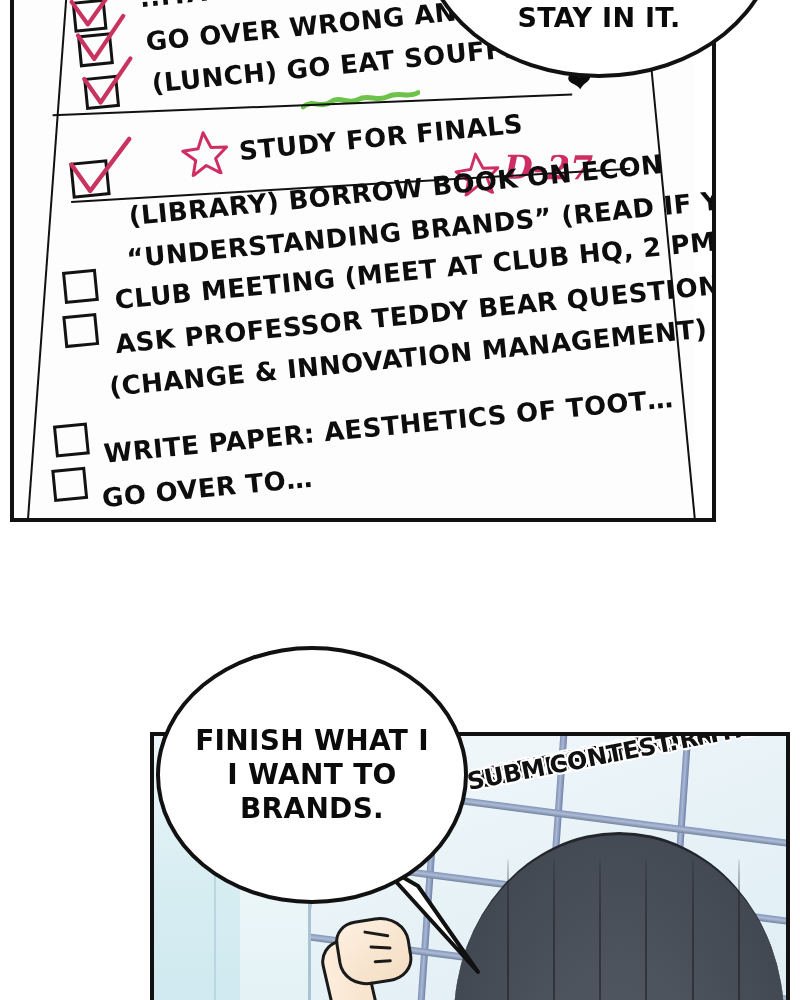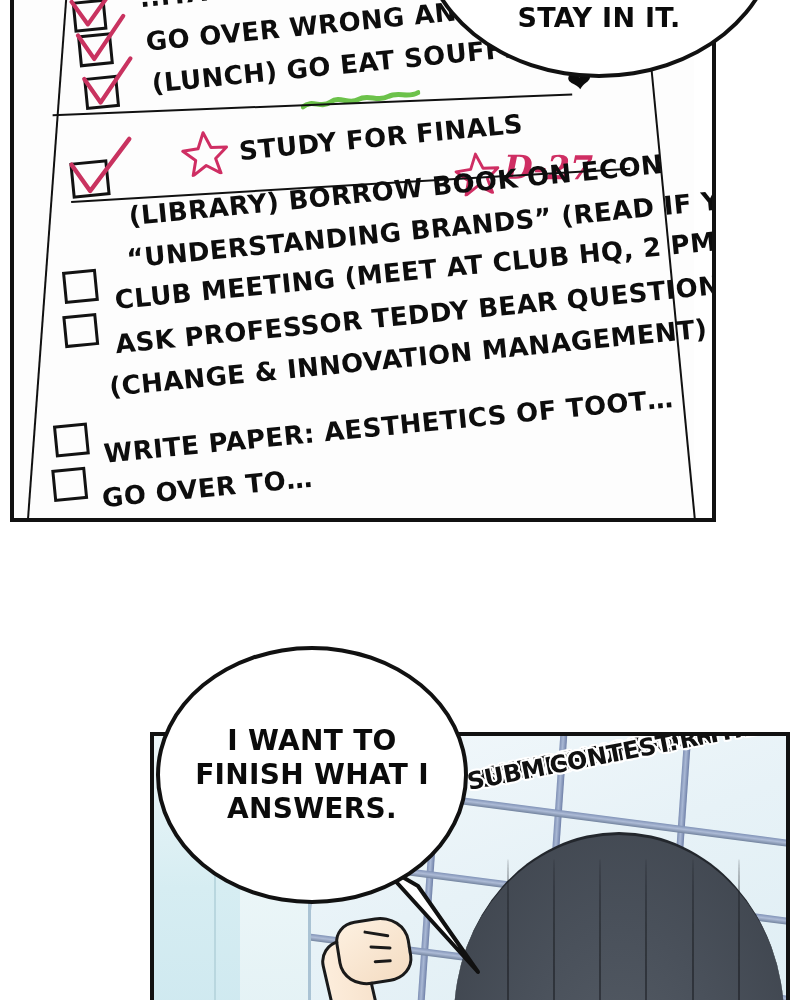--- a/index.html
+++ b/index.html
@@ -262,19 +262,19 @@
       <div class="fist-crease" style="left:32px; top:40px; width:18px; transform:rotate(6deg);"></div>
     </div>
 
     <svg style="position:absolute; left:220px; top:124px; z-index:8;" width="130" height="130" viewBox="0 0 130 130">
       <path d="M6 4 L104 112 L44 26 Z" fill="#fff" stroke="#111" stroke-width="4" stroke-linejoin="round"></path>
     </svg>
   </div>
 
   <div class="bubble" id="bubble-finish">
     <div>
+      <div class="bubble-text">FINISH WHAT I</div>
       <div class="bubble-text">I WANT TO</div>
-      <div class="bubble-text">FINISH WHAT I</div>
-      <div class="bubble-text">ANSWERS.</div>
+      <div class="bubble-text">BRANDS.</div>
     </div>
   </div>
 
 </div>
 
 </body></html>

